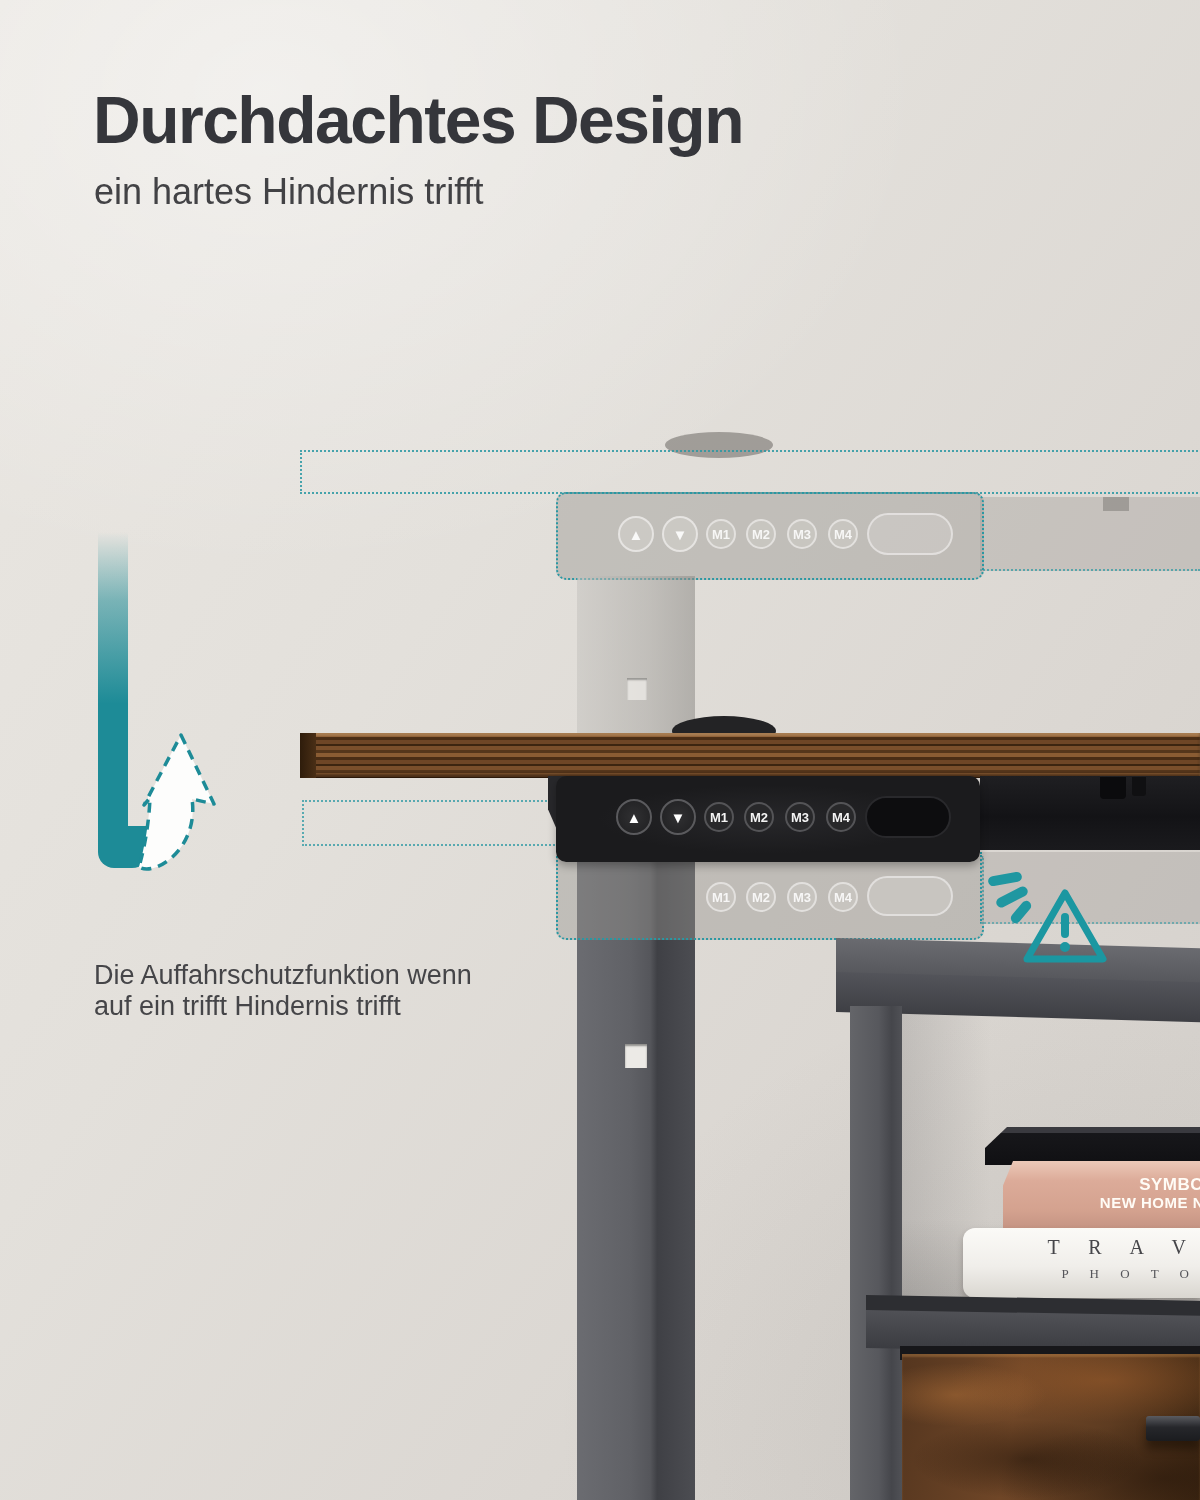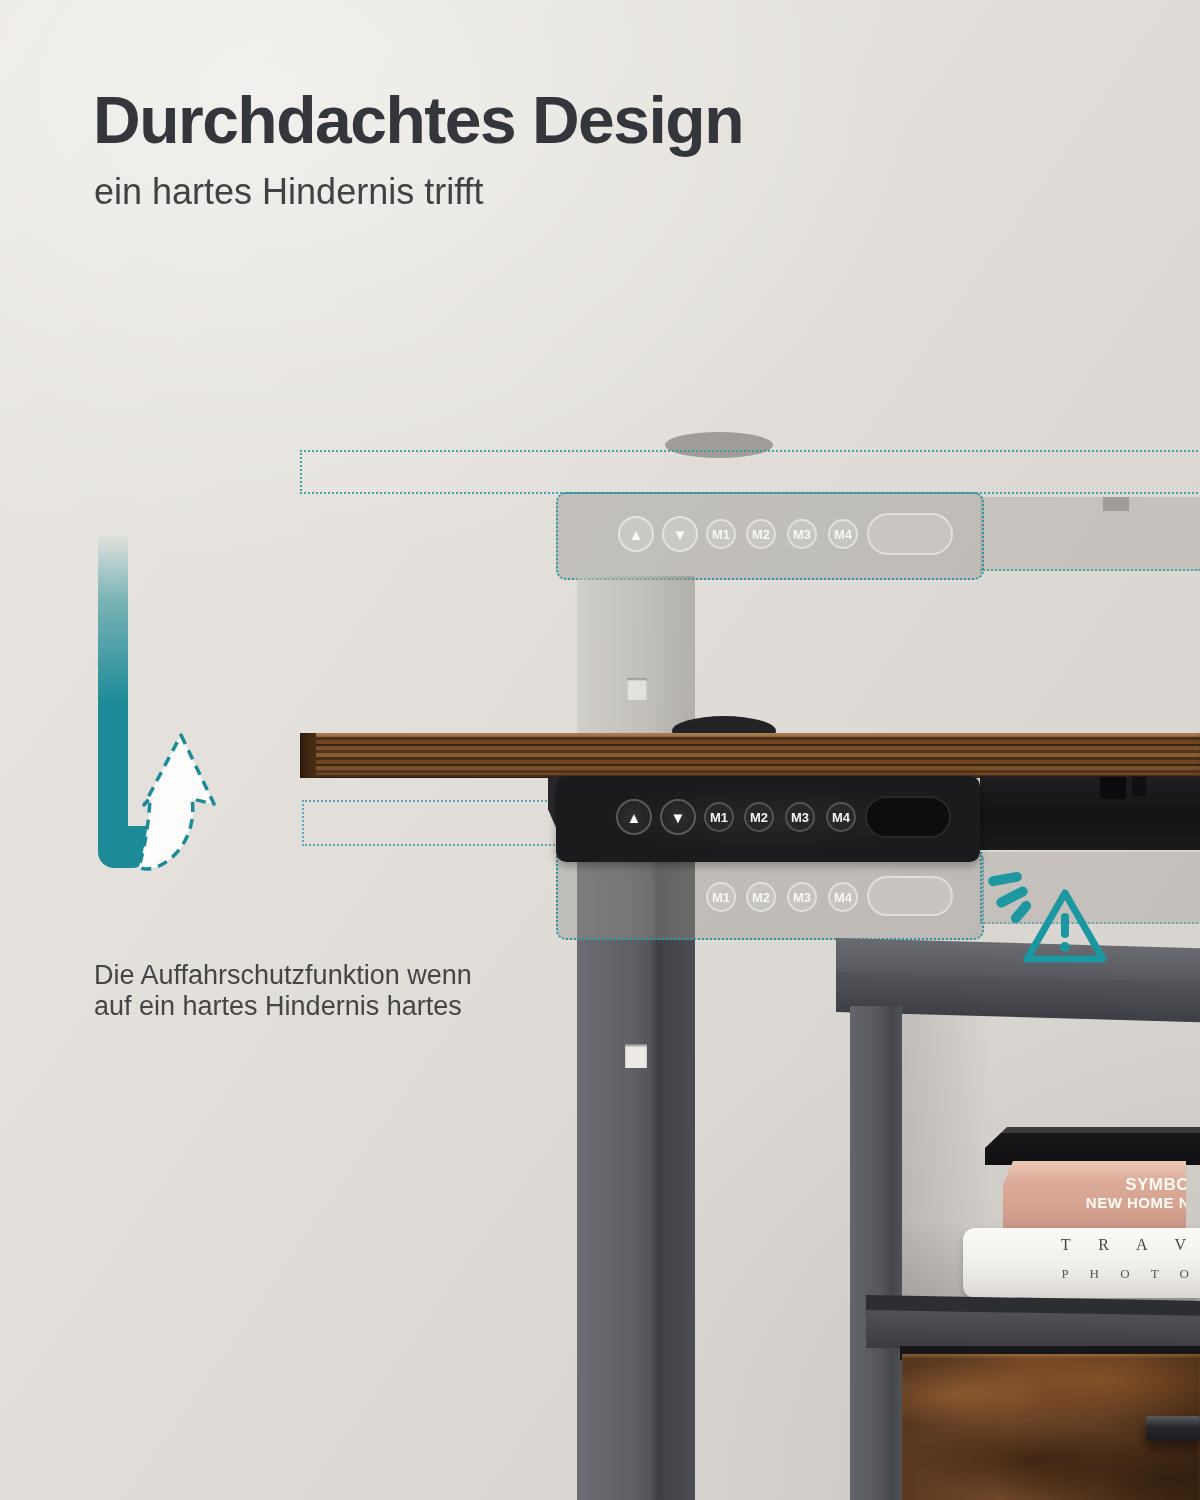--- a/index.html
+++ b/index.html
@@ -65,21 +65,21 @@
       linear-gradient(100deg,#55361f 0%,#6f4627 38%,#5e3c21 68%,#402813 100%);
     box-shadow:inset 0 3px 2px rgba(220,160,90,.3);
   }
   .handle{background:linear-gradient(180deg,#5a5b60,#26272b 45%,#1b1c1f);border-radius:3px;box-shadow:0 8px 8px rgba(15,8,3,.45);}
   
   .book-black{background:linear-gradient(180deg,#3a3a3f 0%,#3a3a3f 16%,#17171a 17%,#101013 100%);clip-path:polygon(22px 0,100% 0,100% 100%,0 100%,0 55%);}
   .book-salmon{background:linear-gradient(180deg,#ecc9b8 0%,#dcab99 28%,#d4a28f 70%,#c39282 100%);clip-path:polygon(10px 0,100% 0,100% 100%,0 100%,0 35%);overflow:hidden;}
   .book-white{background:linear-gradient(180deg,#fbfaf7 0%,#f0eeea 55%,#d9d6d0 100%);border-radius:12px 0 0 12px;overflow:hidden;box-shadow:0 4px 6px rgba(40,35,30,.25);}
   .salmon-t1{position:absolute;right:-4px;top:14px;font-size:17px;font-weight:700;color:#fffcf6;letter-spacing:.5px;white-space:nowrap;}
   .salmon-t2{position:absolute;right:-4px;top:33px;font-size:15px;font-weight:700;color:#fffcf6;letter-spacing:.5px;white-space:nowrap;}
-  .white-t1{position:absolute;right:2px;top:8px;font-family:"Liberation Serif",serif;font-size:16px;color:#46464a;letter-spacing:12px;white-space:nowrap;}
+  .white-t1{position:absolute;right:2px;top:8px;font-family:"Liberation Serif",serif;font-size:20px;color:#46464a;letter-spacing:12px;white-space:nowrap;}
   .white-t2{position:absolute;right:2px;top:38px;font-family:"Liberation Serif",serif;font-size:13px;color:#55555a;letter-spacing:9px;white-space:nowrap;}
   .teal-dash{background:#1f97a1;border-radius:5px;}
 </style>
 </head>
 <body>
 
 <div class="stage">
 
   <div class="abs vignette" style="left:0;top:0;width:1200px;height:1500px;background:radial-gradient(1100px 800px at 22% 6%,rgba(255,255,255,.45),rgba(255,255,255,0) 60%);"></div>
   <div class="abs vignette" style="left:0;top:0;width:1200px;height:1500px;background:radial-gradient(900px 700px at 95% 95%,rgba(110,105,100,.14),rgba(110,105,100,0) 65%);"></div>
@@ -154,21 +154,21 @@
     <div class="pbtn m-solid" style="left:270px;top:26px;">M4</div>
     <div class="pill-solid" style="left:309px;top:20px;width:86px;height:42px;"></div>
   </div>
 
   <div class="abs cab-top" style="left:836px;top:938px;width:364px;height:36px;"></div>
   <div class="abs cab-front" style="left:836px;top:972px;width:364px;height:40px;"></div>
   <div class="abs" style="left:902px;top:1012px;width:298px;height:288px;background:linear-gradient(90deg,rgba(60,60,64,.16),rgba(60,60,64,0) 30%),linear-gradient(0deg,rgba(0,0,0,.12),rgba(0,0,0,0) 28%);"></div>
   <div class="abs cab-post" style="left:850px;top:1006px;width:52px;height:494px;"></div>
 
   <div class="abs book-black" style="left:985px;top:1127px;width:215px;height:38px;"></div>
-  <div class="abs book-salmon" style="left:1003px;top:1161px;width:183px;height:70px;">
+  <div class="abs book-salmon" style="left:1003px;top:1161px;width:197px;height:70px;">
     <span class="salmon-t1">SYMBO</span>
     <span class="salmon-t2">NEW HOME N</span>
   </div>
   <div class="abs book-white" style="left:963px;top:1228px;width:237px;height:70px;">
     <span class="white-t1">T R A V</span>
     <span class="white-t2">P H O T O</span>
   </div>
 
   <div class="abs shelf-top" style="left:866px;top:1295px;width:334px;height:17px;"></div>
   <div class="abs shelf-front" style="left:866px;top:1310px;width:334px;height:38px;"></div>
@@ -188,16 +188,16 @@
   </svg>
 
   <div class="abs title" style="left:93px;top:82px;">Durchdachtes Design</div>
 
   <div class="abs" style="left:94px;top:168px;">
     <div class="sub">ein hartes Hindernis trifft</div>
   </div>
 
   <div class="abs" style="left:94px;top:960px;">
     <div class="note-line">Die Auffahrschutzfunktion wenn</div>
-    <div class="note-line">auf ein hartes Hindernis hartes</div>
+    <div class="note-line">auf ein trifft Hindernis trifft</div>
   </div>
 
 </div>
 
 </body></html>

